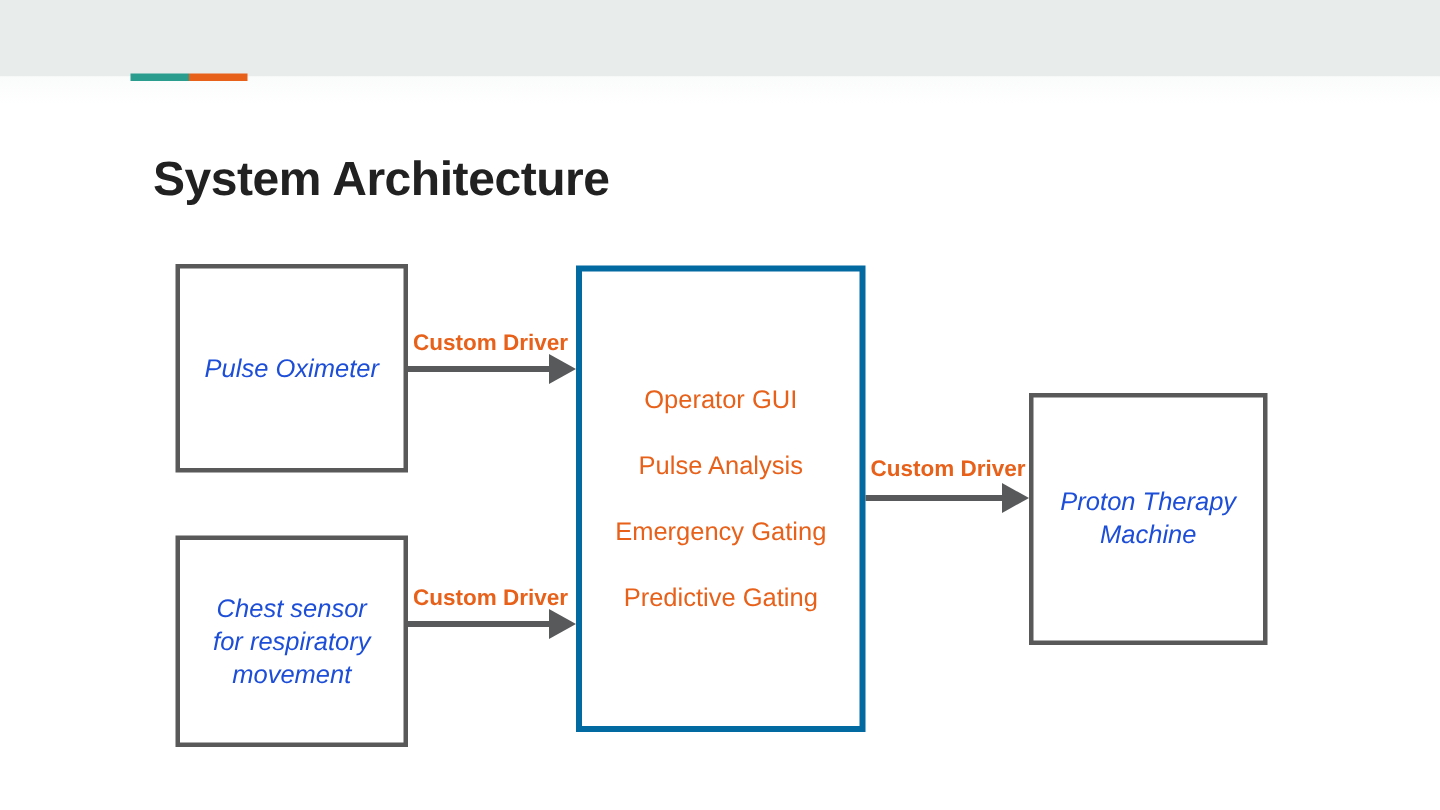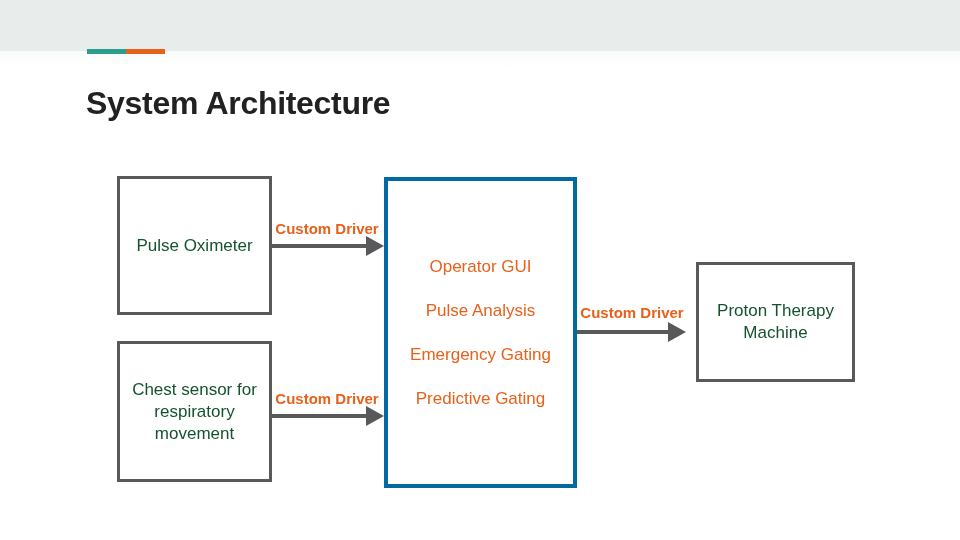--- a/index.html
+++ b/index.html
@@ -32,45 +32,46 @@
     top: 49px;
     height: 5px;
     width: 39px;
   }
   .accent-teal { left: 87px; background: #2a9d8f; }
   .accent-orange { left: 126px; background: #e8611a; }
   .title {
     position: absolute;
     left: 86px;
     top: 84px;
-    margin: 0;
+    margin: 16px;
     font-size: 32px;
     line-height: 38px;
     font-weight: bold;
     letter-spacing: -0.3px;
     color: #212121;
   }
   .box {
     position: absolute;
     box-sizing: border-box;
     background: #ffffff;
     display: flex;
     align-items: center;
     justify-content: center;
     text-align: center;
   }
   .gray-box {
     border: 3px solid #595959;
-    color: #14532d;
+    color: #1d4ed8;
     font-size: 17px;
     line-height: 22px;
+    font-style: italic;
   }
   .pulse   { left: 117px; top: 176px; width: 155px; height: 139px; padding: 0 4px; }
-  .chest   { left: 117px; top: 341px; width: 155px; height: 141px; padding: 0 6px; }
-  .proton  { left: 686px; top: 262px; width: 159px; height: 120px; padding: 12px 6px; margin-left: 10px; }
+  .chest   { left: 117px; top: 357px; width: 155px; height: 141px; padding: 0 18px; }
+  .proton  { left: 686px; top: 262px; width: 159px; height: 168px; padding: 12px 6px; }
   .central {
     left: 384px; top: 177px; width: 193px; height: 311px;
     border: 4px solid #0369a1;
     flex-direction: column;
     gap: 24px;
   }
   .central-line {
     color: #e8611a;
     font-size: 17px;
     line-height: 20px;

